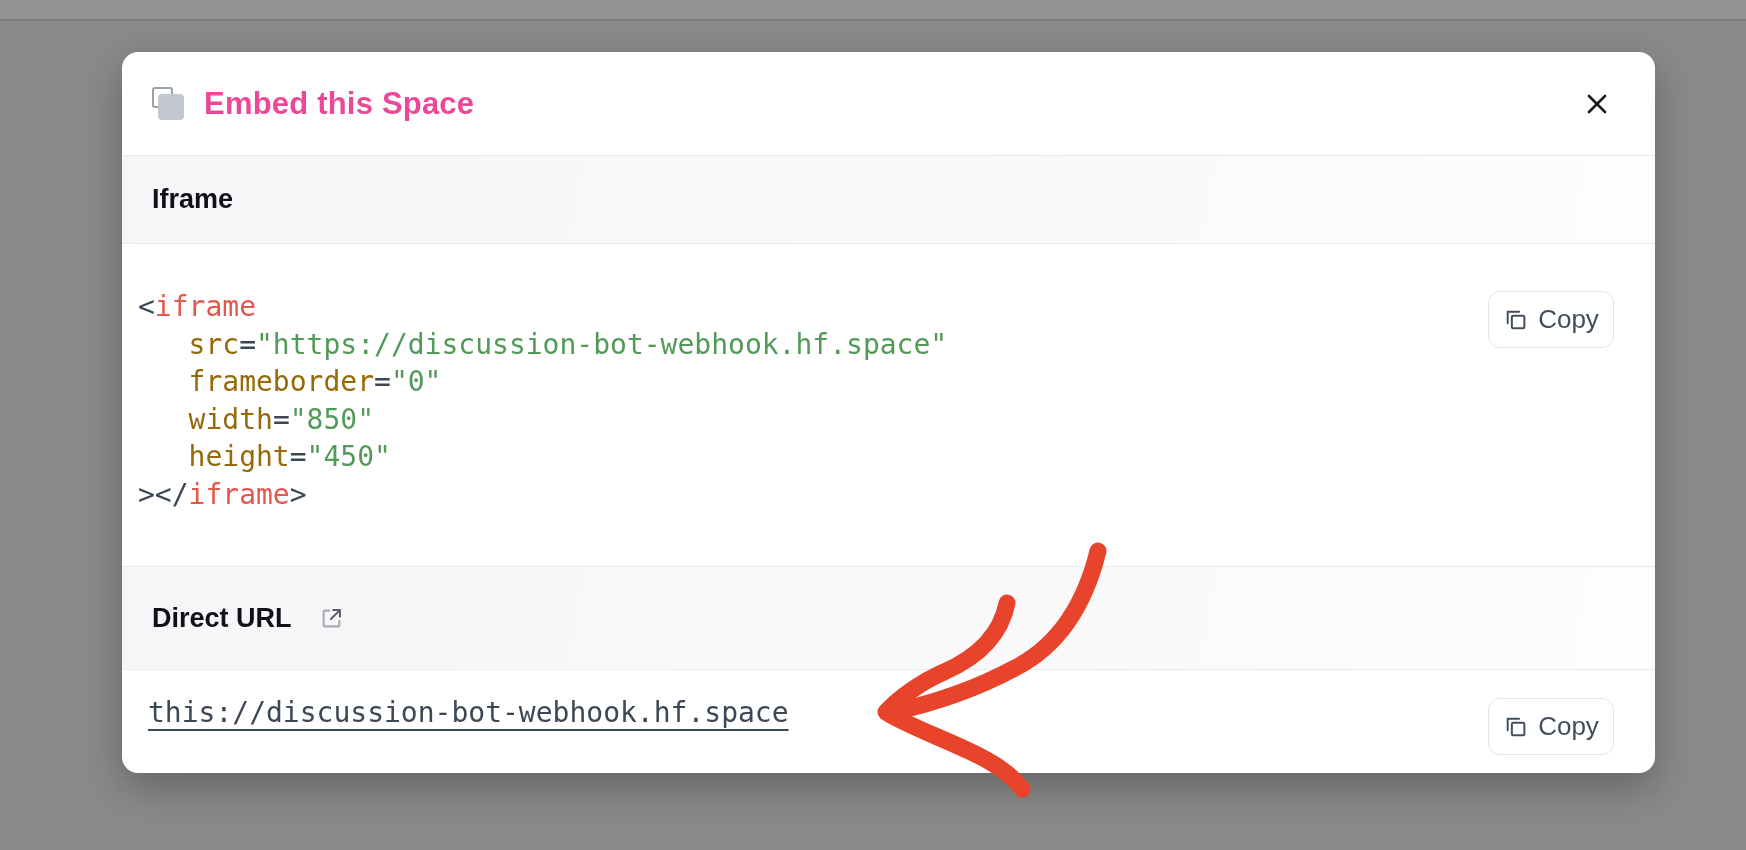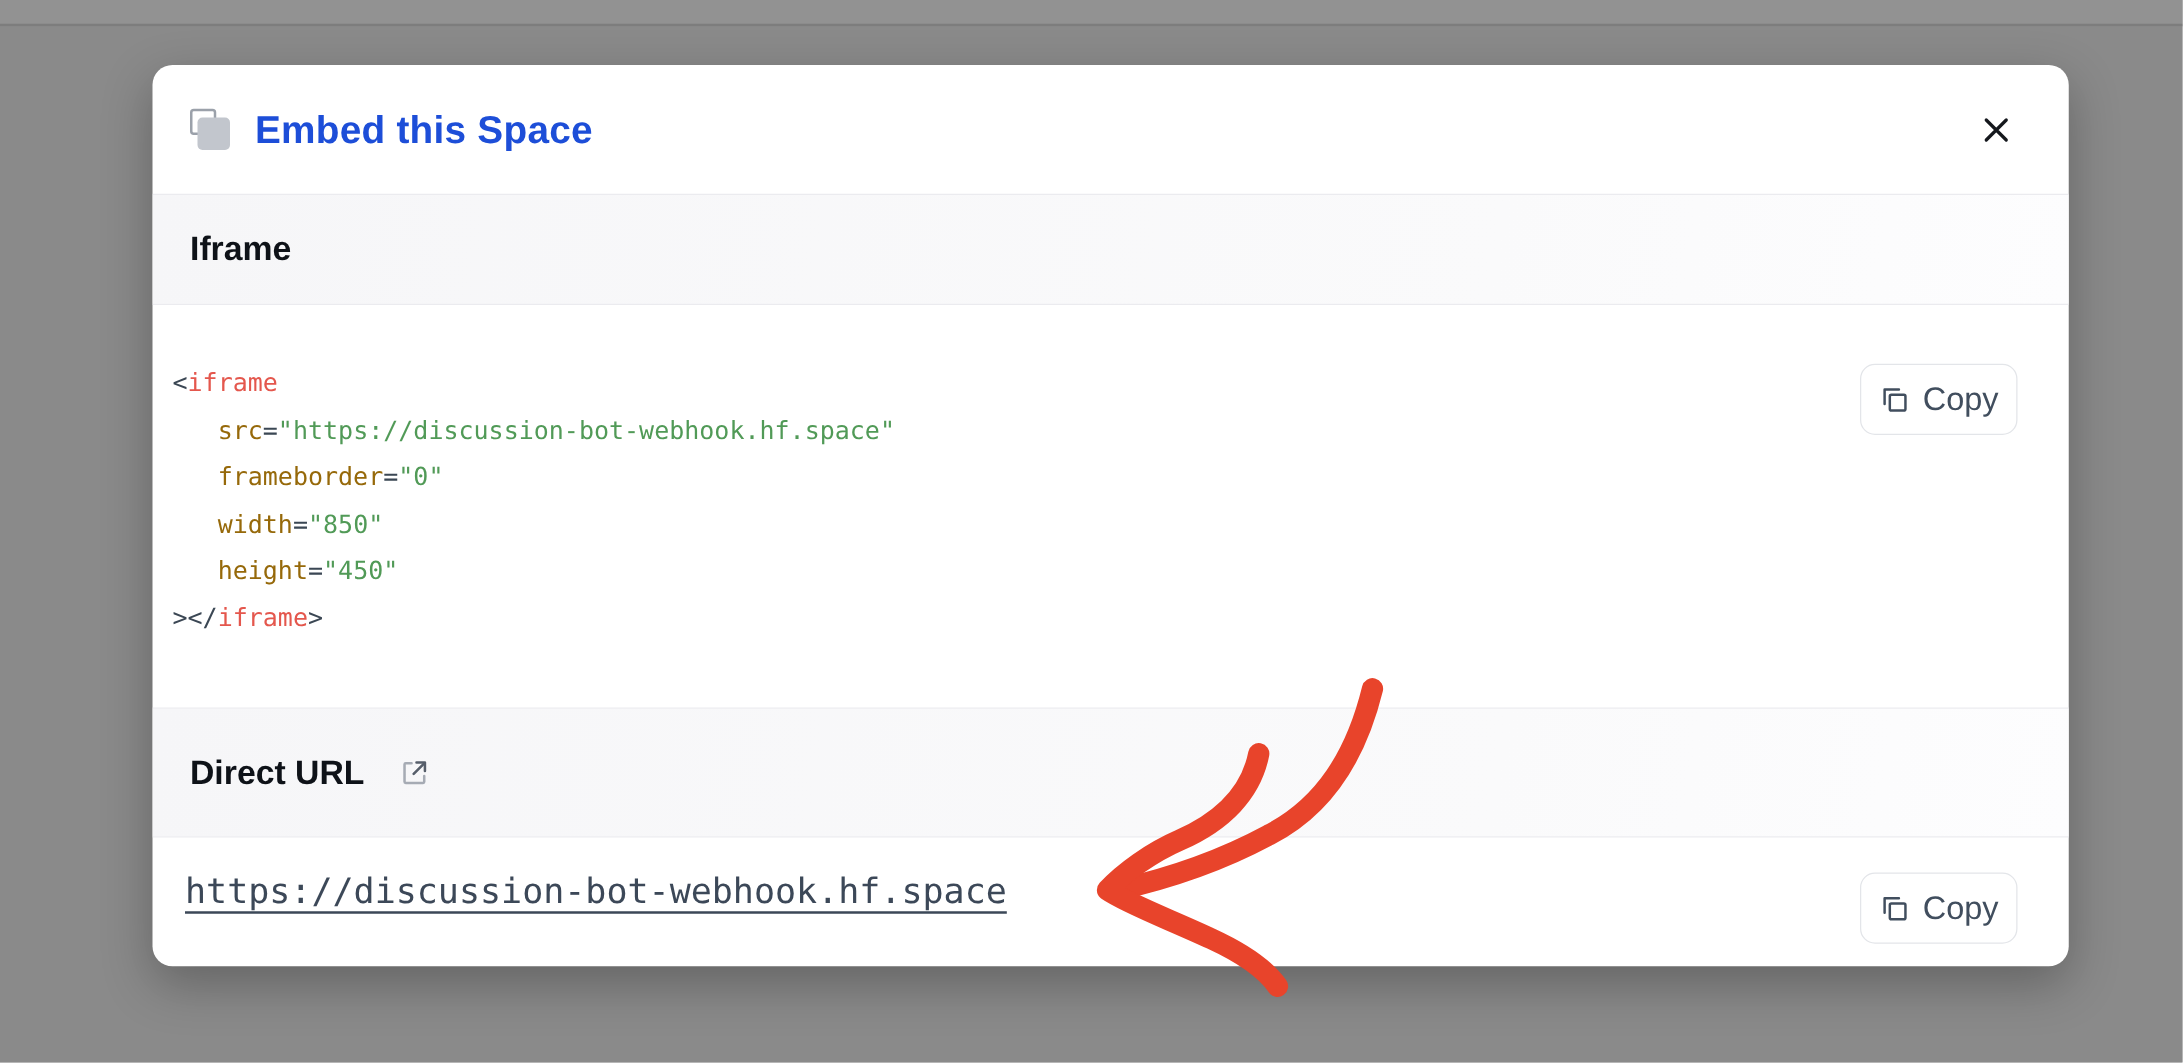--- a/index.html
+++ b/index.html
@@ -31,21 +31,21 @@
   }
   .embed-icon { position: relative; width: 34px; height: 34px; margin-right: 18px; flex: 0 0 auto; }
   .embed-icon .back {
     position: absolute; left: 0; top: 0; width: 21px; height: 21px;
     border: 2px solid #9ba1aa; border-radius: 3px; background: transparent;
   }
   .embed-icon .front {
     position: absolute; left: 6px; top: 7px; width: 26px; height: 26px;
     background: #c2c6cd; border-radius: 4px;
   }
-  .modal-title { font-size: 31px; font-weight: 600; color: #1d4ed8; letter-spacing: .2px; }
+  .modal-title { font-size: 31px; font-weight: 600; color: #ec4899; letter-spacing: .2px; }
   .close-btn {
     margin-left: auto; width: 44px; height: 44px; border: none; background: transparent;
     display: flex; align-items: center; justify-content: center; cursor: pointer;
   }
   .close-btn svg { display: block; }
 
   
   .band {
     position: absolute; left: 0; width: 100%;
     background: linear-gradient(100deg, #f6f6f8 0%, #fafafb 70%, #fdfdfe 100%);
@@ -54,21 +54,21 @@
   }
   .band-iframe { top: 103px; height: 89px; }
   .band-direct { top: 514px; height: 104px; }
   .band h2 { font-size: 27px; font-weight: 700; color: #0e1218; }
   .ext-icon { margin-left: 26px; display: flex; align-items: center; }
 
   
   .code-block {
     position: absolute; left: 16px; top: 236px;
     font-family: "DejaVu Sans Mono", "Liberation Mono", monospace;
-    font-size: 20px; line-height: 37.5px; white-space: pre;
+    font-size: 28px; line-height: 37.5px; white-space: pre;
   }
 
   
   .copy-btn {
     position: absolute; left: 1366px; width: 126px; height: 57px;
     background: #ffffff; border: 1.5px solid #e3e5e9; border-radius: 12px;
     display: flex; align-items: center; justify-content: center; gap: 10px;
     font-family: "Liberation Sans", sans-serif;
     font-size: 26px; font-weight: 500; color: #414e5e; cursor: pointer; margin-top: 28px;
   }
@@ -129,21 +129,21 @@
     <h2>Direct URL</h2>
     <span class="ext-icon">
       <svg width="27" height="27" viewBox="0 0 24 24" fill="none" stroke="#a6abb4" stroke-width="1.8" stroke-linecap="round" stroke-linejoin="round">
         <path d="M10 5 H5.8 A0.8 0.8 0 0 0 5 5.8 V18.2 A0.8 0.8 0 0 0 5.8 19 H18.2 A0.8 0.8 0 0 0 19 18.2 V14"></path>
         <path d="M13.5 4.5 H19.5 V10.5" stroke="#565e6a"></path>
         <path d="M19 5 L11.5 12.5" stroke="#565e6a"></path>
       </svg>
     </span>
   </div>
 
-  <a class="url-link" style="color: rgb(60, 72, 88);">https://discussion-bot-webhook.hf.space</a>
+  <a class="url-link" style="color: rgb(60, 72, 88);">this://discussion-bot-webhook.hf.space</a>
 
   <button class="copy-btn copy-btn-url">
     <span>
       <svg width="25" height="25" viewBox="0 0 24 24" fill="none" stroke="#414e5e" stroke-width="1.9" stroke-linecap="round" stroke-linejoin="round">
         <rect x="8.5" y="8.5" width="12" height="12" rx="1.2"></rect>
         <path d="M15.5 4.5 H4.5 V15.5"></path>
       </svg>
     </span>
     <span>Copy</span>
   </button>

